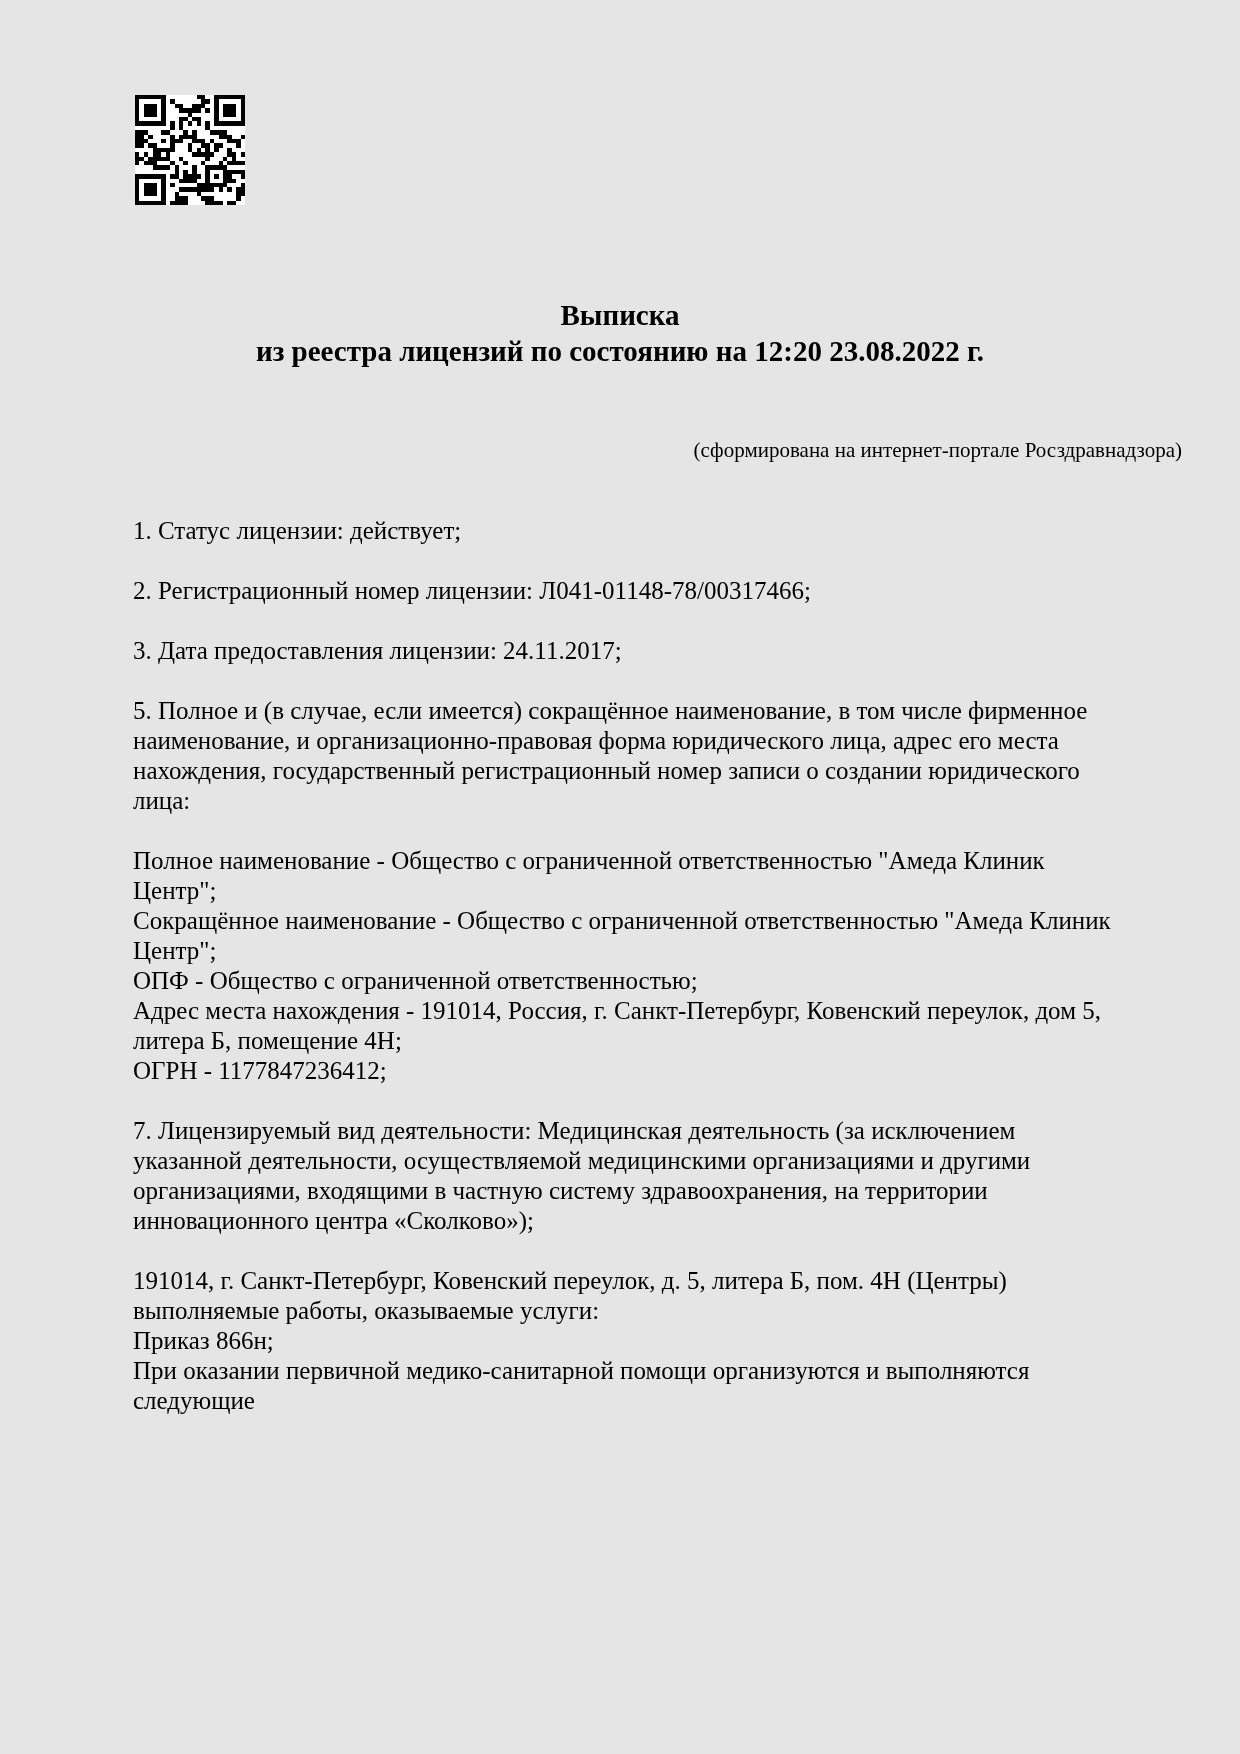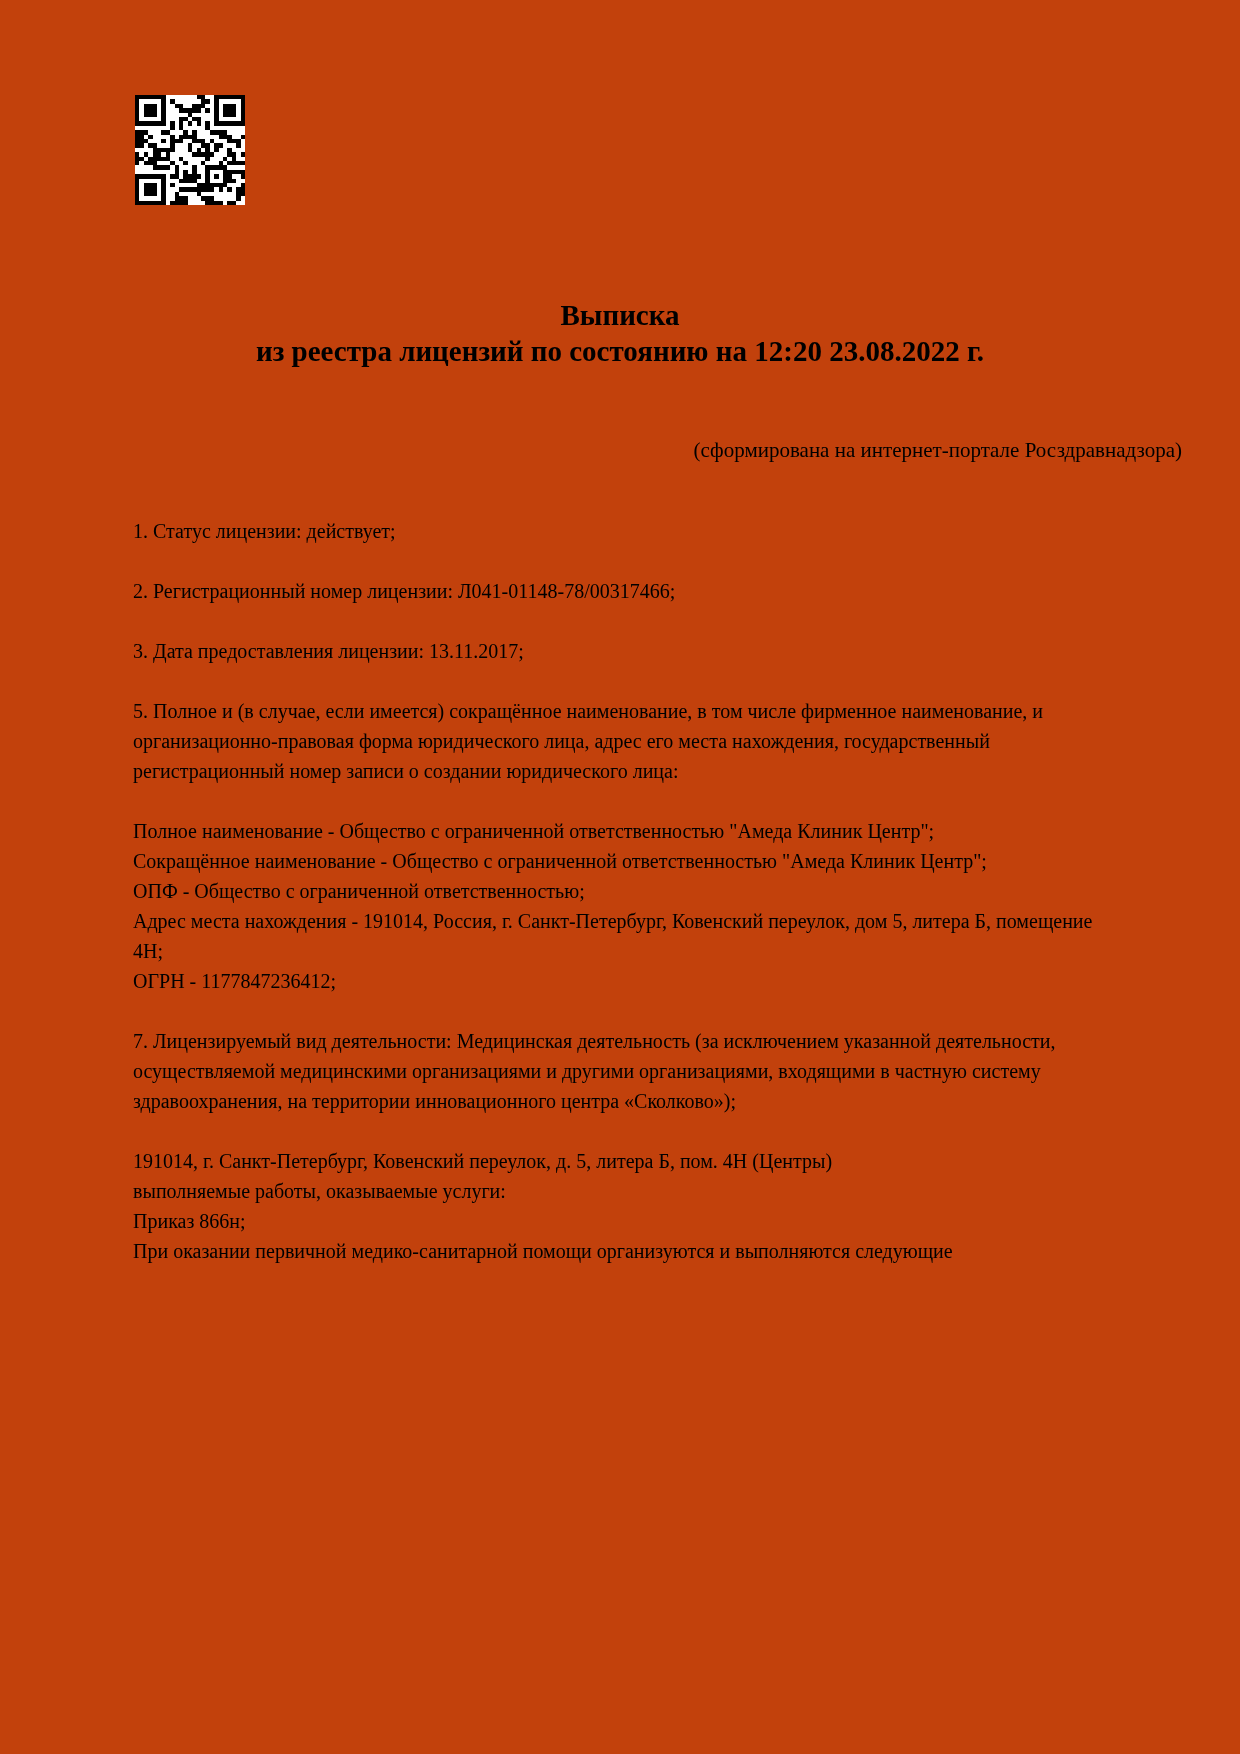--- a/index.html
+++ b/index.html
@@ -4,21 +4,21 @@
 <style>
   html, body {
     margin: 0;
     padding: 0;
     background: #ffffff;
   }
   .page {
     position: relative;
     width: 1240px;
     height: 1754px;
-    background: #c2410c;
+    background: #e5e5e5;
     font-family: "Liberation Serif", "DejaVu Serif", serif;
     color: #000000;
     overflow: hidden;
   }
   .qr {
     position: absolute;
     top: 95px;
     left: 135px;
     width: 110px;
     height: 110px;
@@ -42,21 +42,21 @@
     right: 58px;
     font-size: 21px;
     line-height: 26px;
     text-align: left;
   }
   .body-text {
     position: absolute;
     top: 516px;
     left: 133px;
     width: 983px;
-    font-size: 20px;
+    font-size: 25px;
     line-height: 30px;
   }
   .body-text p {
     margin: 0 0 30px 0;
     white-space: pre-line;
     text-align: left;
   }
   .body-text p:last-child { margin-bottom: 0; }
 </style>
 </head>
@@ -376,21 +376,21 @@
   <div class="title-block">
     <div class="title-line">Выписка</div>
     <div class="title-line">из реестра лицензий по состоянию на 12:20 23.08.2022 г.</div>
   </div>
 
   <div class="subtitle">(сформирована на интернет-портале Росздравнадзора)</div>
 
   <div class="body-text">
     <p>1. Статус лицензии: действует;</p>
     <p>2. Регистрационный номер лицензии: Л041-01148-78/00317466;</p>
-    <p>3. Дата предоставления лицензии: 13.11.2017;</p>
+    <p>3. Дата предоставления лицензии: 24.11.2017;</p>
     <p>5. Полное и (в случае, если имеется) сокращённое наименование, в том числе фирменное наименование, и организационно-правовая форма юридического лица, адрес его места нахождения, государственный регистрационный номер записи о создании юридического лица:</p>
     <p>Полное наименование - Общество с ограниченной ответственностью "Амеда Клиник Центр";
 Сокращённое наименование - Общество с ограниченной ответственностью "Амеда Клиник Центр";
 ОПФ - Общество с ограниченной ответственностью;
 Адрес места нахождения - 191014, Россия, г. Санкт-Петербург, Ковенский переулок, дом 5, литера Б, помещение 4Н;
 ОГРН - 1177847236412;</p>
     <p>7. Лицензируемый вид деятельности: Медицинская деятельность (за исключением указанной деятельности, осуществляемой медицинскими организациями и другими организациями, входящими в частную систему здравоохранения, на территории инновационного центра «Сколково»);</p>
     <p>191014, г. Санкт-Петербург, Ковенский переулок, д. 5, литера Б, пом. 4Н (Центры)
 выполняемые работы, оказываемые услуги:
 Приказ 866н;

